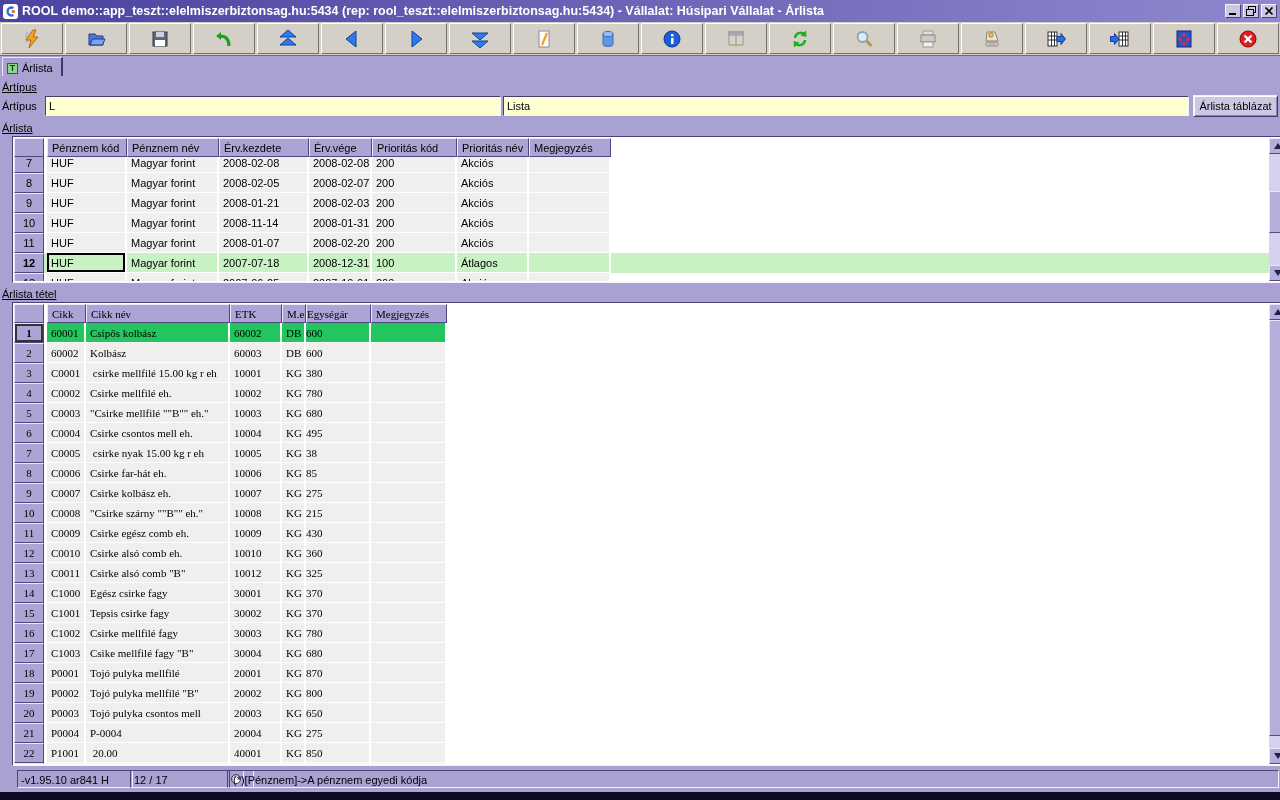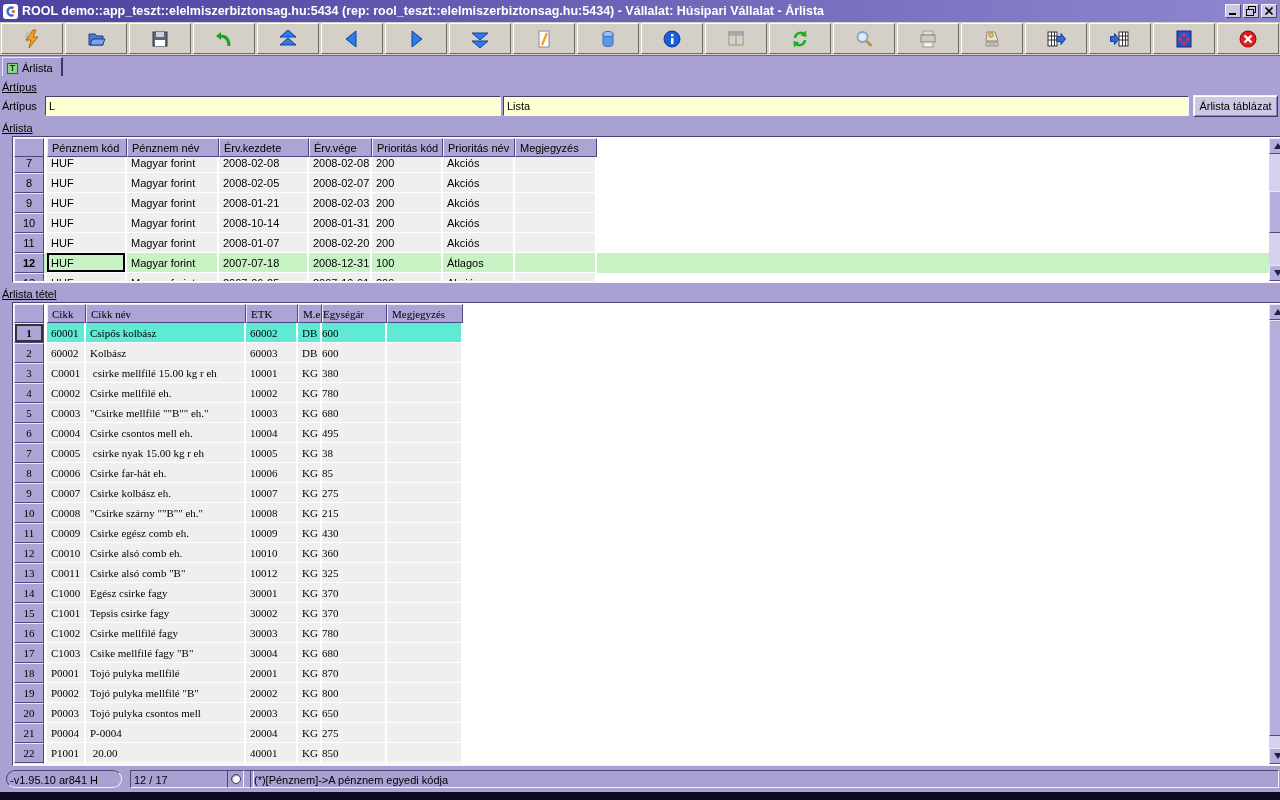--- a/index.html
+++ b/index.html
@@ -54,48 +54,48 @@
     padding:3px 0 0 4px;white-space:nowrap;overflow:hidden;}
   .tbody{position:absolute;left:1px;top:20px;right:18px;bottom:1px;overflow:hidden;}
   #table1 .trow:first-child{margin-top:-4px;}
   .trow{display:flex;height:20px;}
   .rnum{width:30px;flex:none;background:#aca4d4;border:1px solid;
     border-color:#ece9f8 #4e4880 #4e4880 #ece9f8;text-align:center;padding-top:3px;}
   .rgap{width:3px;flex:none;}
   .cell{flex:none;background:#f0efee;border-right:2px solid #fff;border-bottom:1px solid #fff;
     padding:4px 0 0 4px;white-space:pre;overflow:hidden;}
   #table1 .c0{width:80px}#table1 .c1{width:92px}#table1 .c2{width:90px}
-  #table1 .c3{width:63px}#table1 .c4{width:71px}#table1 .c5{width:72px}#table1 .c6{width:82px}
-  #table2 .c0{width:39px}#table2 .c1{width:160px}#table2 .c2{width:52px}
+  #table1 .c3{width:63px}#table1 .c4{width:85px}#table1 .c5{width:72px}#table1 .c6{width:82px}
+  #table2 .c0{width:39px}#table2 .c1{width:144px}#table2 .c2{width:52px}
   #table2 .c3{width:24px}#table2 .c4{width:65px}#table2 .c5{width:76px}
   #table2 .c4{text-align:left;padding-right:12px;padding-left:0;}
   #table1 .trow.sel{background:#c8f1c4;}
   #table1 .trow.sel .cell{background:transparent;}
   #table1 .trow.sel .c0{box-shadow:inset 0 0 0 2px #000;}
-  #table2 .trow.sel .cell{background:#5eead4;}
+  #table2 .trow.sel .cell{background:#22c55e;}
   #table2 .trow.sel .rnum{box-shadow:inset 0 0 0 2px #333;}
   .trow.sel .rnum{font-weight:bold;}
   
   .vsb{position:absolute;top:1px;right:1px;bottom:1px;width:17px;background:#d6d1ee;}
   .sbbtn{position:absolute;left:0;width:17px;height:16px;background:#b6aeda;border:1px solid;
     border-color:#e9e6f6 #514b7e #514b7e #e9e6f6;display:flex;align-items:center;justify-content:center;}
   .sbup{top:0;} .sbdn{bottom:0;}
   .tri-up{width:0;height:0;border-left:4px solid transparent;border-right:4px solid transparent;border-bottom:6px solid #20204a;}
   .tri-dn{width:0;height:0;border-left:4px solid transparent;border-right:4px solid transparent;border-top:6px solid #20204a;}
   .thumb{position:absolute;left:0;width:17px;background:#b6aeda;border:1px solid;
     border-color:#e9e6f6 #514b7e #514b7e #e9e6f6;}
   #table1 .thumb{top:53px;height:42px;}
   #table2 .thumb{top:16px;height:416px;}
   
   .statusbar{position:absolute;left:0;top:770px;width:1280px;height:19px;}
   .sp{position:absolute;top:0;height:18px;border:1px solid;border-color:#4a4478 #f2f0fb #f2f0fb #4a4478;
     padding:3px 3px 0 3px;white-space:nowrap;overflow:hidden;}
-  .sp1{left:6px;width:116px;border-radius:9px;} .sp2{left:88px;width:124px;margin-left:42px;}
+  .sp1{left:17px;width:116px;} .sp2{left:88px;width:124px;margin-left:42px;}
   .sp3{left:227px;width:17px;display:flex;align-items:center;justify-content:center;padding:0;}
-  .sp4{left:250px;right:1px;}
+  .sp4{left:229px;right:1px;}
   .radio{width:10px;height:10px;border-radius:50%;background:#fff;border:1px solid #3a3a5e;
     box-shadow:inset 1px 1px 1px #9aa;}
   .darkstrip{position:absolute;left:0;top:792px;width:1280px;height:8px;background:#0b0b24;}
   svg{display:block;}
 </style>
 </head>
 <body>
 
 <div class="titlebar">
   <span class="appicon">
@@ -321,21 +321,21 @@
         <div class="cell c3">2008-02-03</div>
         <div class="cell c4">200</div>
         <div class="cell c5">Akciós</div>
         <div class="cell c6"></div>
       </div>
       <div class="trow">
         <div class="rnum">10</div>
         <div class="rgap"></div>
         <div class="cell c0">HUF</div>
         <div class="cell c1">Magyar forint</div>
-        <div class="cell c2">2008-10-14</div>
+        <div class="cell c2">2008-11-14</div>
         <div class="cell c3">2008-01-31</div>
         <div class="cell c4">200</div>
         <div class="cell c5">Akciós</div>
         <div class="cell c6"></div>
       </div>
       <div class="trow">
         <div class="rnum">11</div>
         <div class="rgap"></div>
         <div class="cell c0">HUF</div>
         <div class="cell c1">Magyar forint</div>

